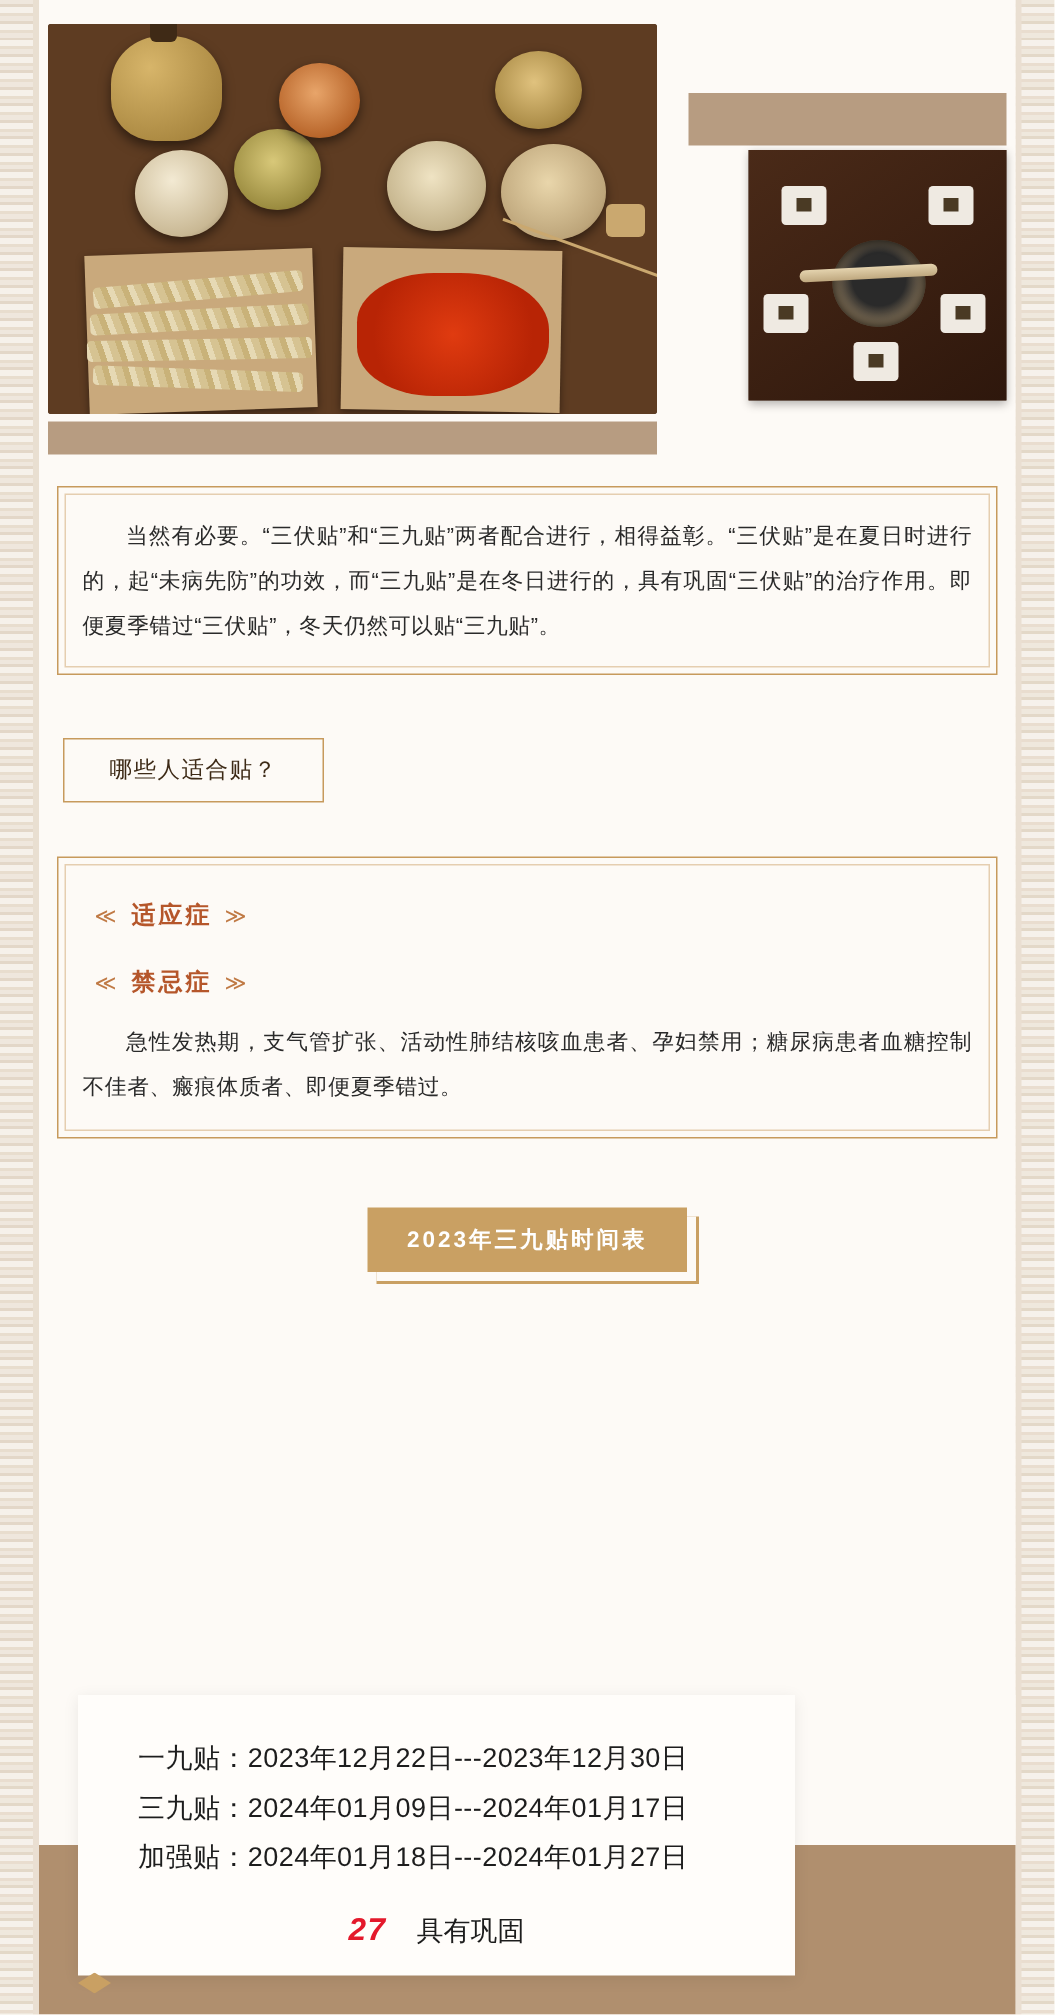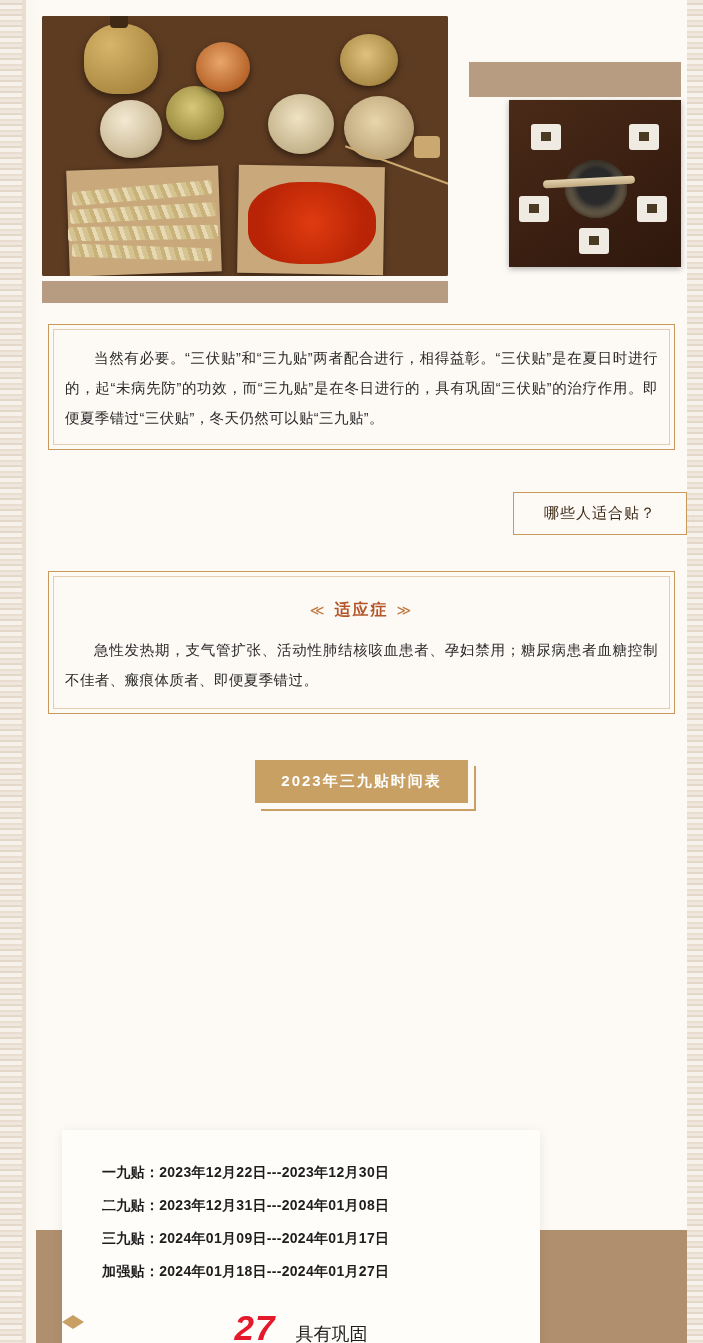--- a/index.html
+++ b/index.html
@@ -38,21 +38,21 @@
     position: absolute;
     top: 0; bottom: 0;
     width: 4px;
     background: #e9ded0;
   }
   .edge.left:after  { right: 0; }
   .edge.right:after { left: 0; }
 
   .page {
     position: absolute;
-    left: 36px;
+    left: 26px;
     top: 0;
     width: 651px;
     height: 1343px;
     background: #fdfaf6;
   }
 
   
   .photo-area {
     position: relative;
     height: 300px;
@@ -195,21 +195,21 @@
     line-height: 30px;
     color: #2a2a2a;
     text-align: justify;
     text-indent: 2em;
     letter-spacing: .4px;
   }
 
   
   .pill-wrap {
     display: flex;
-    justify-content: flex-end;
+    justify-content: flex-start;
     margin-top: 42px;
     padding-left: 16px;
   }
   .pill {
     border: 1px solid #c79a5c;
     padding: 11px 30px;
     font-size: 15px;
     color: #3d2a16;
     letter-spacing: 1px;
     position: relative;
@@ -219,21 +219,21 @@
     content:"";
     position:absolute;
     left:6px; top:6px;
     width:100%; height:100%;
     border:1px solid rgba(199,154,92,.5);
     z-index:-1;
   }
 
   
   .sub-title {
-    text-align: center;
+    text-align: left;
     color: #b5562a;
     font-size: 16px;
     font-weight: bold;
     letter-spacing: 2px;
     margin: 6px 0 14px 0;
   }
   .sub-title .dia {
     color: #c07a45;
     font-weight: normal;
     font-size: 14px;
@@ -267,36 +267,35 @@
   .card {
     position:absolute;
     left: 26px;
     top: 0;
     width: 478px;
     background: #fffdfa;
     padding: 26px 0 18px 0;
     box-shadow: 0 2px 10px rgba(0,0,0,.08);
   }
   .sched {
-    font-size: 14px;
+    font-size: 18px;
     color: #1d1d1d;
     line-height: 33px;
     padding-left: 40px;
     letter-spacing: .3px;
-    font-weight: bold;
   }
   .price {
     text-align:center;
     margin-top: 20px;
     font-size: 18px;
     color: #1d1d1d;
   }
   .price .num {
     color: #e4192b;
-    font-size: 35px;
+    font-size: 21px;
     font-weight: bold;
     font-style: italic;
     letter-spacing: 1px;
     margin-right: 20px;
   }
   .diamond {
     position:absolute;
     left: 26px;
     bottom: 14px;
     width: 22px; height: 14px;
@@ -372,31 +371,33 @@
   <div class="pill-wrap">
     <div class="pill">哪些人适合贴？</div>
   </div>
 
   <div class="framed" style="margin-top:36px;padding:22px 16px 18px 16px;">
 
     <div class="sub-title">
       <span class="dia">≪</span><span>适应症</span><span class="dia">≫</span>
     </div>
 
+    <div class="sub-title" style="margin-top:24px;">
+      <span class="dia">≪</span><span>禁忌症</span><span class="dia">≫</span>
+    </div>
     <p class="para">急性发热期，支气管扩张、活动性肺结核咳血患者、孕妇禁用；糖尿病患者血糖控制不佳者、瘢痕体质者、即便夏季错过。</p>
   </div>
 
   <div class="goldpill-wrap">
     <div class="goldpill">2023年三九贴时间表</div>
   </div>
 
   <div class="bottom">
     <div class="card">
       <div class="sched">一九贴：2023年12月22日---2023年12月30日</div>
-      <div class="sched">二九贴：2023年12月31日---2024年01月08日</div>
       <div class="sched">三九贴：2024年01月09日---2024年01月17日</div>
       <div class="sched">加强贴：2024年01月18日---2024年01月27日</div>
 
       <div class="price">
         <span class="num">27</span><span>具有巩固</span>
       </div>
     </div>
     <div class="diamond"></div>
   </div>
 

